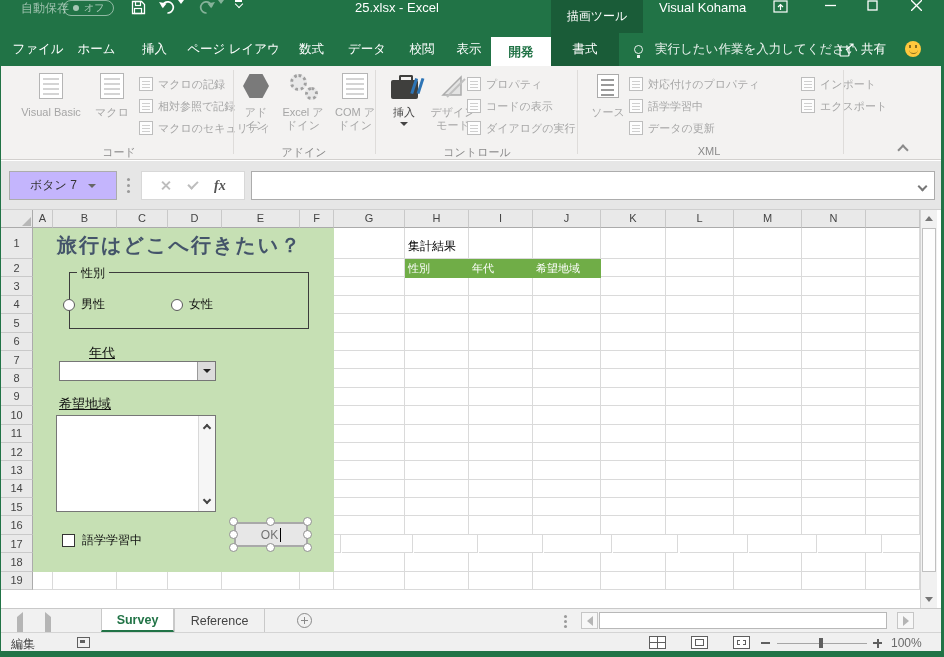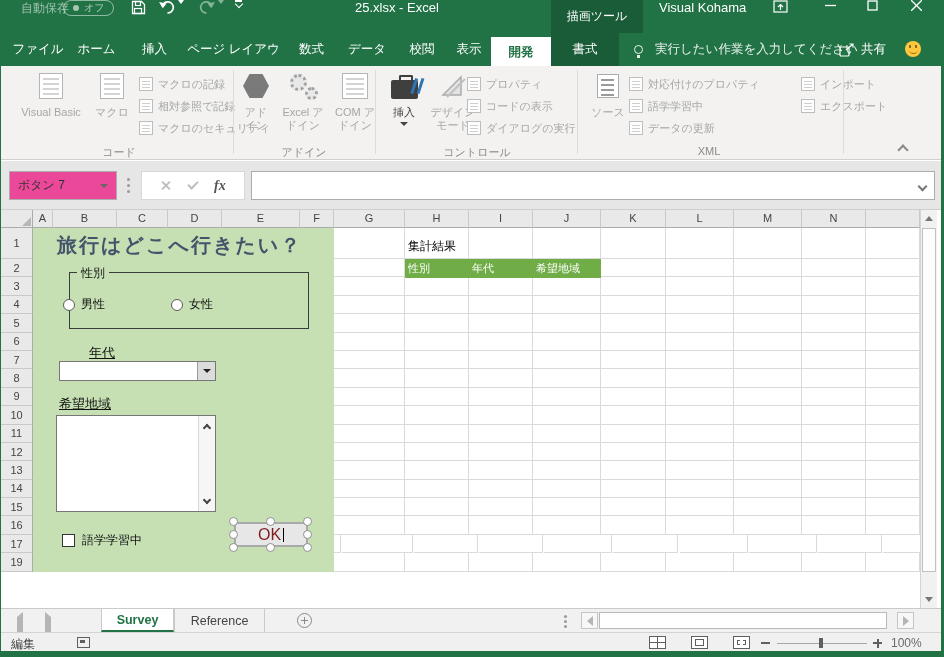--- a/index.html
+++ b/index.html
@@ -74,22 +74,22 @@
                     transform:rotate(18deg); box-shadow:-6px 2px 0 #2E75B6; }
   .ic-source { width:22px; height:24px; border:1px solid #ABABAB; background:#fff; position:relative; }
   .ic-source::after { content:''; position:absolute; left:3px; top:4px; width:13px; height:2px; background:#9A9A9A;
                       box-shadow:0 5px 0 #9A9A9A, 0 10px 0 #9A9A9A, 0 15px 0 #9A9A9A; }
   .tri-dn { width:0; height:0; border-left:4px solid transparent; border-right:4px solid transparent; border-top:4px solid #8a8a8a; }
   .collapse-chev { position:absolute; left:898px; top:80px; width:8px; height:8px;
                    border-top:2px solid #8a8a8a; border-right:2px solid #8a8a8a; transform:rotate(-45deg); }
 
   
   .formularow { position:absolute; left:0; top:161px; width:100%; height:49px; background:#E6E6E6; border-bottom:1px solid #CFCFCF; }
-  .namebox { position:absolute; left:8px; top:10px; width:108px; height:29px; background:#ec4899; border:1px solid #ACACAC;
-             display:flex; align-items:center; font-size:12px; color:#333; padding:0 8px; }
+  .namebox { position:absolute; left:8px; top:10px; width:108px; height:29px; background:#c4b5fd; border:1px solid #ACACAC;
+             display:flex; align-items:center; font-size:12px; color:#333; padding:0 20px; }
   .namebox .tri-dn { margin-left:auto; border-top-color:#666; }
   .dotgrip { position:absolute; left:126px; top:23px; width:3px; height:3px; border-radius:50%; background:#9a9a9a;
              box-shadow:0 -6px 0 #9a9a9a, 0 6px 0 #9a9a9a; }
   .fxbox { position:absolute; left:140px; top:10px; width:104px; height:29px; background:#fff; border:1px solid #D8D8D8;
            display:flex; align-items:center; justify-content:space-around; padding:0 10px; }
   .x-ic { position:relative; width:11px; height:11px; }
   .x-ic::before, .x-ic::after { content:''; position:absolute; left:5px; top:0; width:2px; height:11px; background:#BDBDBD; }
   .x-ic::before { transform:rotate(45deg); } .x-ic::after { transform:rotate(-45deg); }
   .check-ic { width:10px; height:6px; border-left:2px solid #BDBDBD; border-bottom:2px solid #BDBDBD; transform:rotate(-45deg); margin-top:-3px; }
   .fx-lbl { font-family:"Liberation Serif","DejaVu Serif",serif; font-style:italic; font-weight:bold; font-size:14px; color:#555; }
@@ -128,21 +128,21 @@
   .combo-btn .tri-dn { border-top-color:#222; }
   .listbox { position:absolute; left:55px; top:205px; width:160px; height:97px; background:#fff; border:1px solid #767676; }
   .lb-scroll { position:absolute; right:0; top:0; bottom:0; width:17px; background:#F6F6F6; border-left:1px solid #D9D9D9; }
   .lb-up, .lb-dn { position:absolute; left:0; width:100%; height:16px; display:flex; align-items:center; justify-content:center; }
   .lb-up { top:2px; } .lb-dn { bottom:2px; }
   .chev-up-d { width:6px; height:6px; border-left:2px solid #444; border-top:2px solid #444; transform:rotate(45deg); margin-top:3px; }
   .chev-dn-d { width:6px; height:6px; border-right:2px solid #444; border-bottom:2px solid #444; transform:rotate(45deg); margin-bottom:3px; }
   .checkbox-row { position:absolute; left:61px; top:322px; display:flex; align-items:center; gap:7px; font-size:12px; color:#111; }
   .checkbox-box { width:13px; height:13px; border:1.5px solid #333; background:#fff; }
   .okbtn { position:absolute; left:233px; top:312px; width:74px; height:25px; background:#E7E7E7; border:2px solid #A9A9A9;
-           display:flex; align-items:center; justify-content:center; font-size:16px; color:#7f1d1d; }
+           display:flex; align-items:center; justify-content:center; font-size:12px; color:#737373; }
   .caret { width:1px; height:14px; background:#000; margin-left:2px; }
   .handle { position:absolute; width:9px; height:9px; border-radius:50%; background:#fff; border:1.5px solid #8F8F8F; }
   .h-tl{left:228px;top:307px;} .h-tm{left:265px;top:307px;} .h-tr{left:302px;top:307px;}
   .h-ml{left:228px;top:320px;} .h-mr{left:302px;top:320px;}
   .h-bl{left:228px;top:333px;} .h-bm{left:265px;top:333px;} .h-br{left:302px;top:333px;}
   .vscroll { position:absolute; left:919px; top:0; width:17px; height:398px; background:#F1F1F1; border-left:1px solid #D4D4D4; }
   .vs-up, .vs-dn { position:absolute; left:0; width:100%; height:17px; display:flex; align-items:center; justify-content:center; }
   .vs-up { top:0; } .vs-dn { bottom:0; }
   .tri-up-g { width:0; height:0; border-left:4px solid transparent; border-right:4px solid transparent; border-bottom:5px solid #767676; }
   .tri-dn-g { width:0; height:0; border-left:4px solid transparent; border-right:4px solid transparent; border-top:5px solid #767676; }
@@ -739,20 +739,38 @@
           <div class="g-cell" style="width: 64px;"></div>
           <div class="g-cell" style="width: 64px;"></div>
           <div class="g-cell" style="width: 68px;"></div>
           <div class="g-cell" style="width: 65px;"></div>
           <div class="g-cell" style="width: 68px;"></div>
           <div class="g-cell" style="width: 68px;"></div>
           <div class="g-cell" style="width: 64px;"></div>
           <div class="g-cell" style="width: 54px;"></div>
         </div>
         <div class="g-row" style="height: 18.4px;">
+          <div class="g-rh">18</div>
+          <div class="g-cell" style="width: 20px;"></div>
+          <div class="g-cell" style="width: 64px;"></div>
+          <div class="g-cell" style="width: 51px;"></div>
+          <div class="g-cell" style="width: 54px;"></div>
+          <div class="g-cell" style="width: 78px;"></div>
+          <div class="g-cell" style="width: 34px;"></div>
+          <div class="g-cell" style="width: 71px;"></div>
+          <div class="g-cell" style="width: 64px;"></div>
+          <div class="g-cell" style="width: 64px;"></div>
+          <div class="g-cell" style="width: 68px;"></div>
+          <div class="g-cell" style="width: 65px;"></div>
+          <div class="g-cell" style="width: 68px;"></div>
+          <div class="g-cell" style="width: 68px;"></div>
+          <div class="g-cell" style="width: 64px;"></div>
+          <div class="g-cell" style="width: 54px;"></div>
+        </div>
+        <div class="g-row" style="height: 18.4px;">
           <div class="g-rh">19</div>
           <div class="g-cell" style="width: 20px;"></div>
           <div class="g-cell" style="width: 64px;"></div>
           <div class="g-cell" style="width: 51px;"></div>
           <div class="g-cell" style="width: 54px;"></div>
           <div class="g-cell" style="width: 78px;"></div>
           <div class="g-cell" style="width: 34px;"></div>
           <div class="g-cell" style="width: 71px;"></div>
           <div class="g-cell" style="width: 64px;"></div>
           <div class="g-cell" style="width: 64px;"></div>

